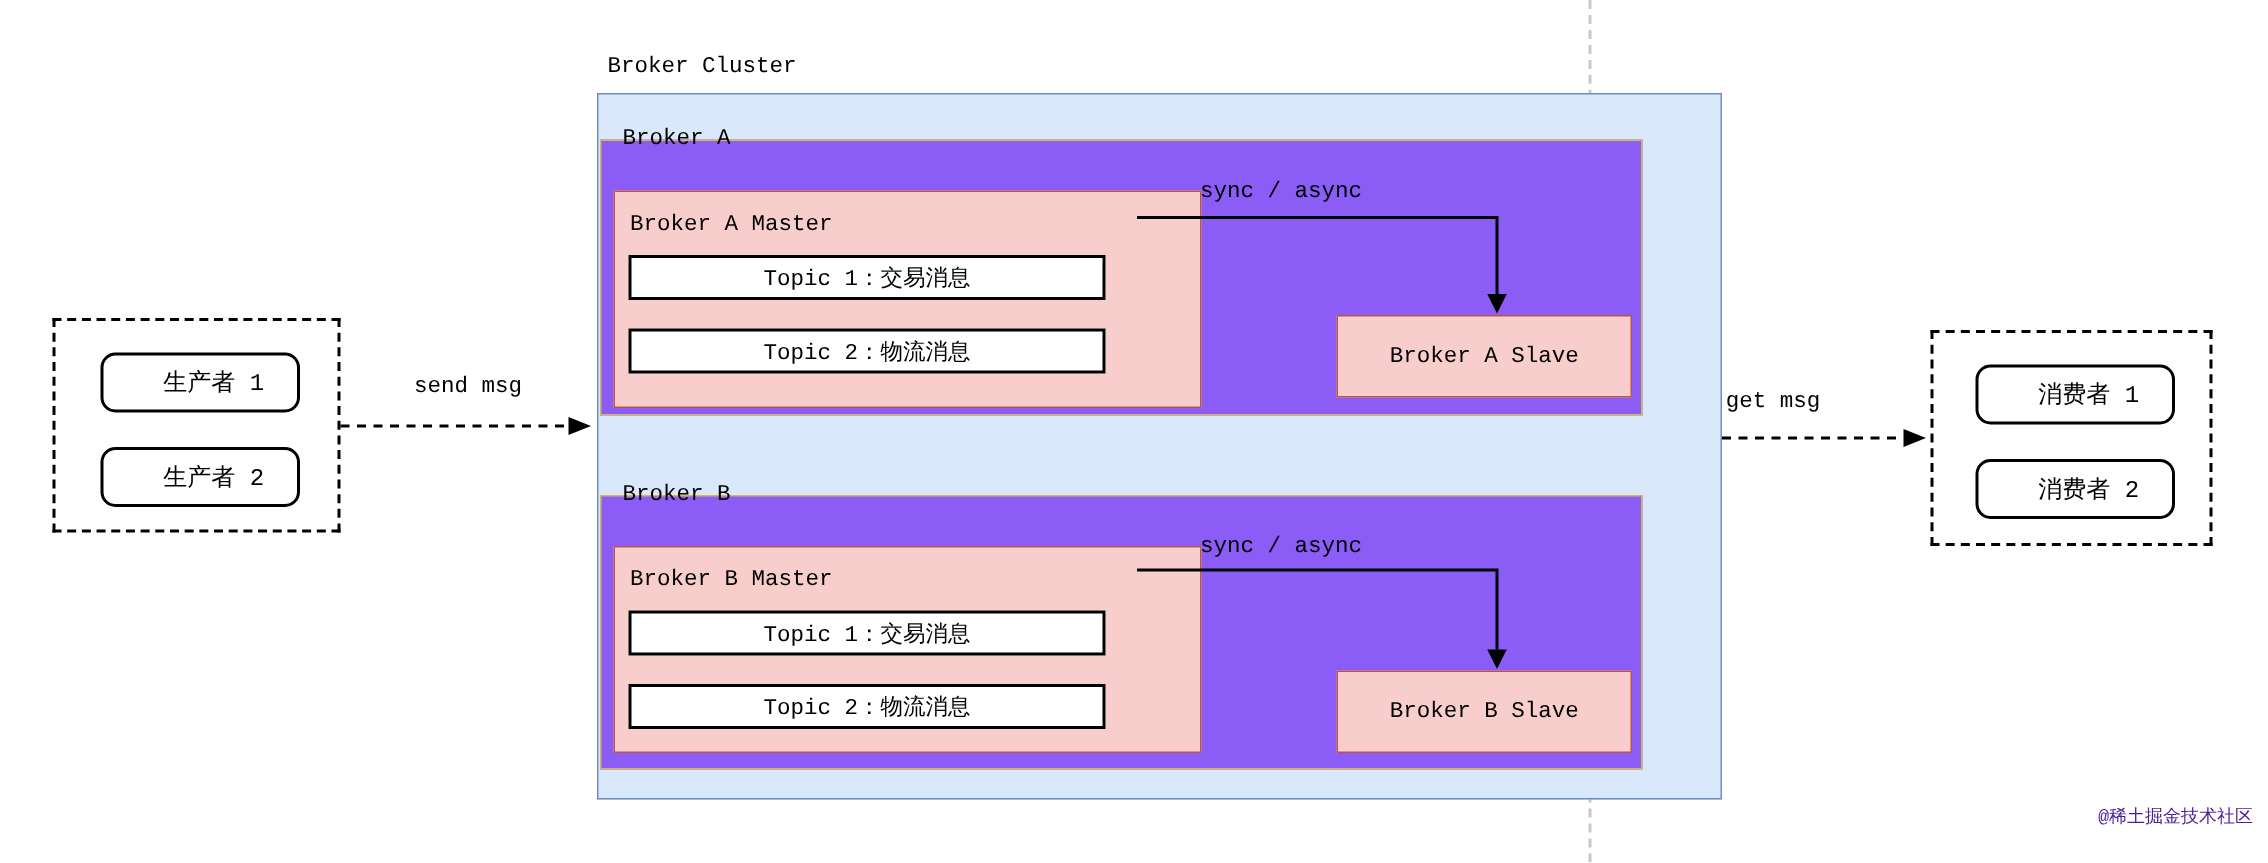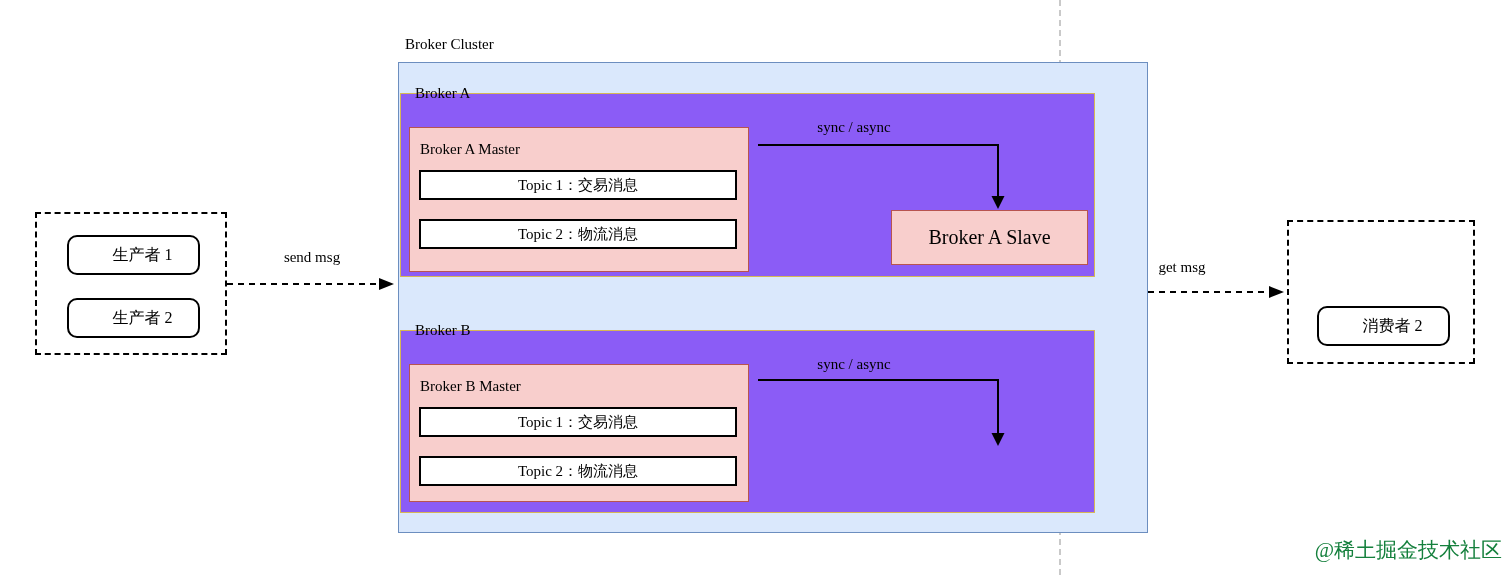--- a/index.html
+++ b/index.html
@@ -1,20 +1,20 @@
 <!DOCTYPE html>
 <html><head>
 <meta charset="utf-8">
 <style>
   html,body{margin:0;padding:0;background:#ffffff;}
   .canvas{
     position:relative;
     width:1512px;height:575px;
     background:#ffffff;
-    font-family:Liberation Serif, serif;
+    font-family:Liberation Mono, monospace;
     color:#000;
     overflow:hidden;
   }
 
   
   .vline{
     position:absolute;left:1059px;top:0;width:0;height:575px;
     border-left:2px dashed #c9c9c9;z-index:0;
   }
 
@@ -40,21 +40,21 @@
   }
   .broker-a{top:30px;}
   .broker-b{top:267px;height:183px;}
   .broker-label{
     position:absolute;left:14px;top:-10px;
     font-size:15px;line-height:18px;z-index:3;
   }
 
   
   .master-box{
-    position:absolute;left:8px;top:33px;width:340px;height:145px;
+    position:absolute;left:8px;top:33px;width:392px;height:145px;
     background:#f8cecc;border:1px solid #b85450;
     box-sizing:border-box;
   }
   .broker-b .master-box{height:138px;}
   .master-label{
     position:absolute;left:10px;top:13px;font-size:15px;
   }
 
   
   .topic-box{
@@ -72,21 +72,21 @@
     position:absolute;left:388px;top:25px;width:130px;
     text-align:center;font-size:15px;
   }
 
   
   .slave-box{
     position:absolute;left:490px;top:116px;width:197px;height:55px;
     background:#f8cecc;border:1px solid #b85450;
     box-sizing:border-box;
     display:flex;align-items:center;justify-content:center;
-    font-size:20px;
+    font-size:15px;
   }
 
   
   .dashed-group{
     position:absolute;border:2px dashed #000;
     box-sizing:border-box;background:transparent;z-index:2;
   }
   .producers-group{left:35px;top:212px;width:192px;height:143px;}
   .consumers-group{left:1287px;top:220px;width:188px;height:144px;}
   .endpoint-box{
@@ -111,21 +111,21 @@
 
   
   .arrows{
     position:absolute;left:0;top:0;width:1512px;height:575px;
     z-index:5;pointer-events:none;
   }
 
   
   .watermark{
     position:absolute;left:1280px;top:536px;width:222px;
-    text-align:right;font-size:21px;color:#15803d;z-index:2;
+    text-align:right;font-size:12px;color:#4c1d95;z-index:2;
   }
 </style>
 </head>
 <body>
 
 <div class="canvas">
 
   <div class="vline"></div>
 
   <div class="cluster-title">Broker Cluster</div>
@@ -150,29 +150,31 @@
       <div class="broker-label">Broker B</div>
 
       <div class="master-box">
         <div class="master-label">Broker B Master</div>
         <div class="topic-box topic-1">Topic 1：交易消息</div>
         <div class="topic-box topic-2">Topic 2：物流消息</div>
       </div>
 
       <div class="sync-label">sync / async</div>
 
+      <div class="slave-box">Broker B Slave</div>
     </div>
   </div>
 
   <div class="dashed-group producers-group">
     <div class="endpoint-box endpoint-1">生产者 1</div>
     <div class="endpoint-box endpoint-2">生产者 2</div>
   </div>
 
   <div class="dashed-group consumers-group">
+    <div class="endpoint-box endpoint-1">消费者 1</div>
     <div class="endpoint-box endpoint-2">消费者 2</div>
   </div>
 
   <div class="flow-label send-label">send msg</div>
   <div class="flow-label get-label">get msg</div>
 
   <svg class="arrows" viewBox="0 0 1512 575" xmlns="http://www.w3.org/2000/svg">
 
     <g>
       <path d="M758 145 H998 V196" fill="none" stroke="#000" stroke-width="2"></path>

